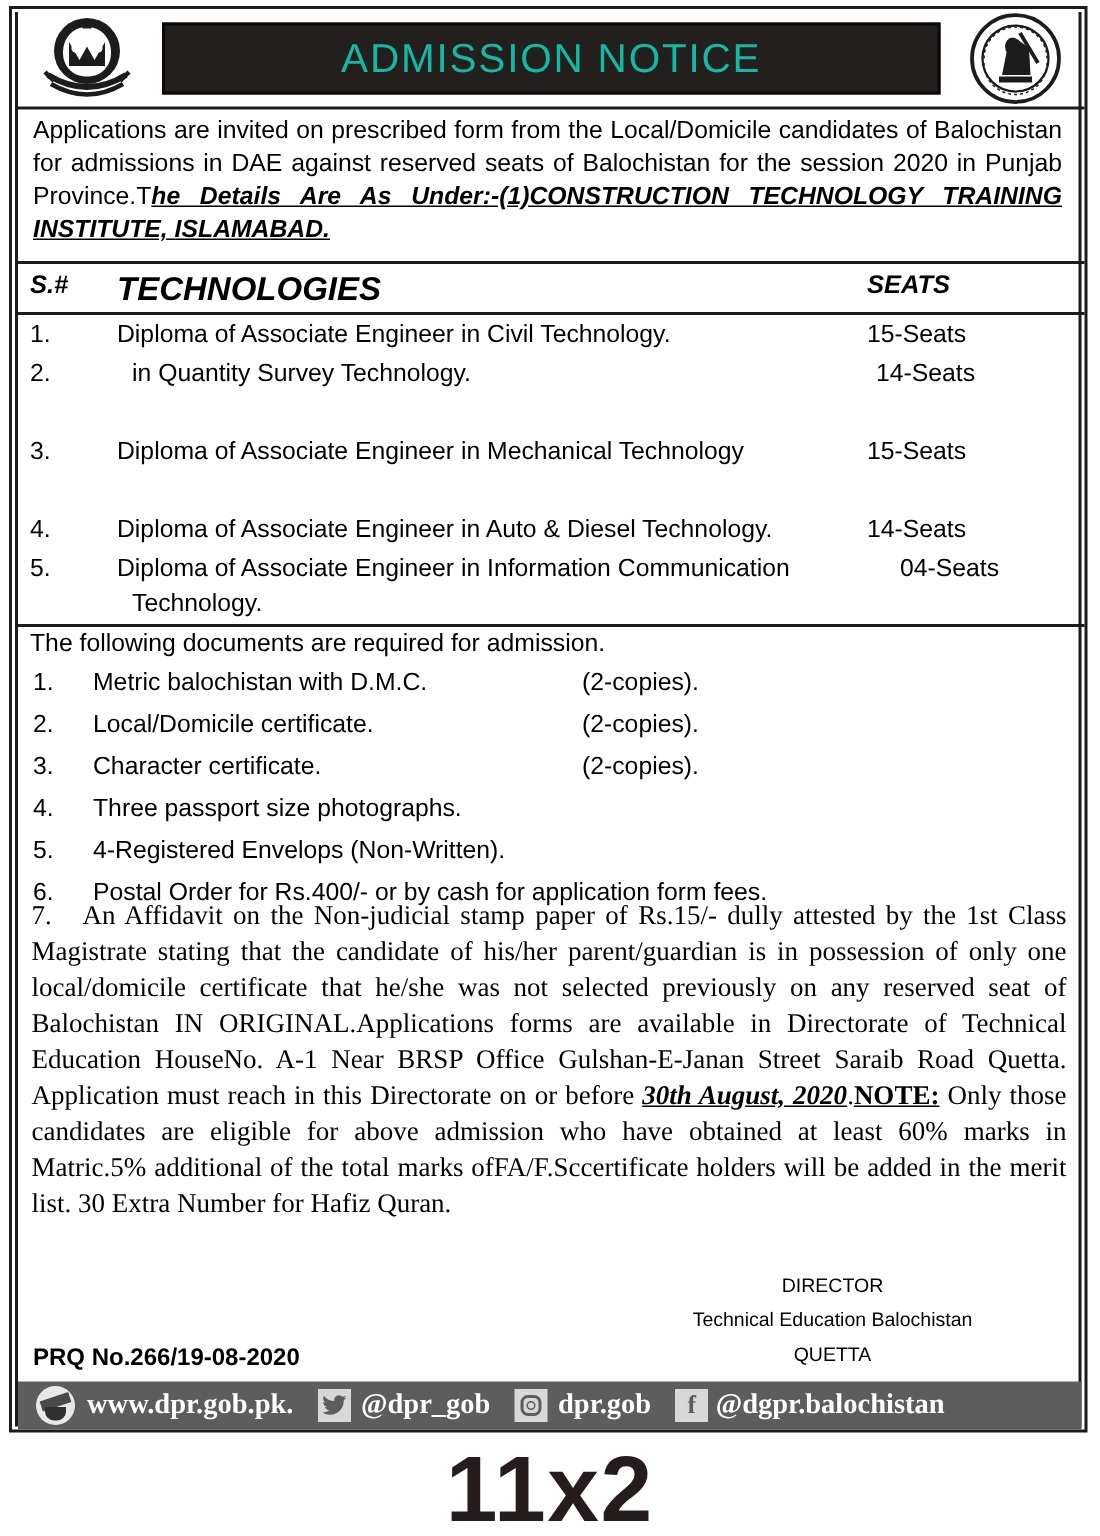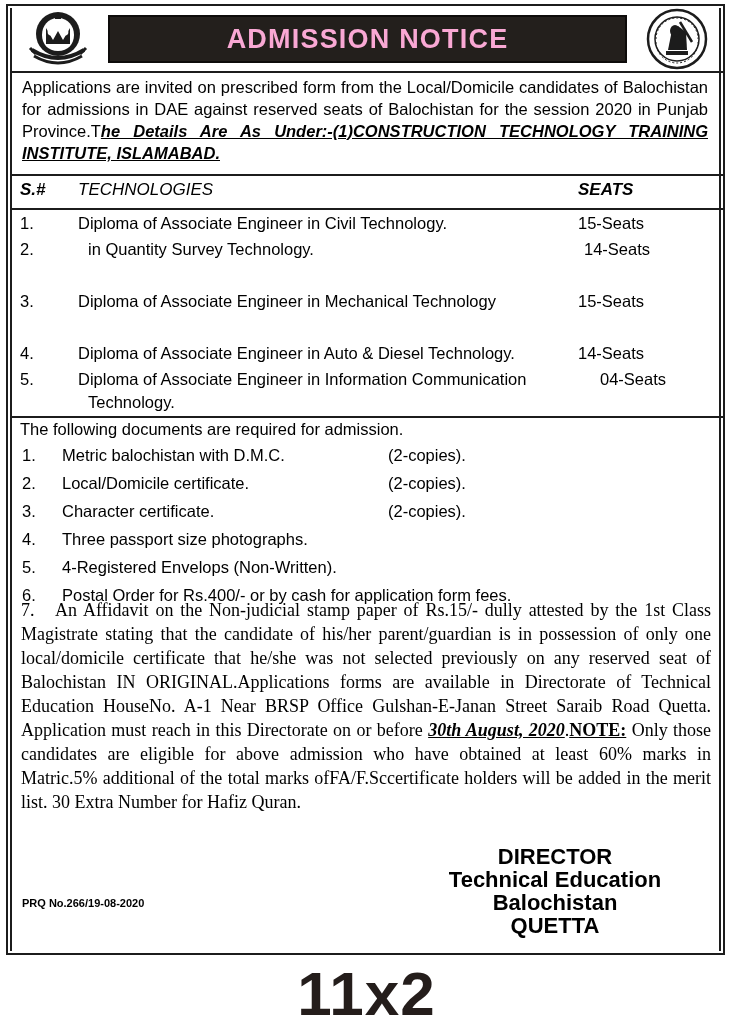--- a/index.html
+++ b/index.html
@@ -72,23 +72,23 @@
     width: 519px;
     height: 48px;
     background: #231f1c;
     border: 2px solid #0d0b0a;
     box-sizing: border-box;
     display: flex;
     align-items: center;
     justify-content: center;
   }
   .title-bar span {
-    color: #f9a8d4;
+    color: #14b8a6;
     font-size: 27px;
-    font-weight: bold;
+    font-weight: normal;
     letter-spacing: 1.2px;
     font-family: "Liberation Sans", sans-serif;
   }
   .hrule-thick {
     position: absolute;
     background: #1c1c1c;
   }
 
   
   .intro {
@@ -126,22 +126,22 @@
     left: 20px;
     top: 0;
     font-size: 17px;
     font-weight: bold;
     font-style: italic;
   }
   .th-tech {
     position: absolute;
     left: 78px;
     top: 0;
-    font-size: 17px;
-    font-weight: normal;
+    font-size: 22px;
+    font-weight: bold;
     font-style: italic;
     text-align: center;
   }
   .th-seats {
     position: absolute;
     left: 578px;
     top: 0;
     font-size: 17px;
     font-weight: bold;
     font-style: italic;
@@ -228,29 +228,29 @@
     text-decoration: underline;
   }
 
   
   .sig {
     position: absolute;
     left: 400px;
     top: 845px;
     width: 310px;
     text-align: center;
-    font-size: 22px;
-    font-weight: bold;
+    font-size: 13px;
+    font-weight: normal;
     line-height: 23px;
   }
   .prq {
     position: absolute;
     left: 22px;
     top: 897px;
-    font-size: 11px;
+    font-size: 16px;
     font-weight: bold;
   }
 
   
   .footer-bar {
     position: absolute;
     left: 12px;
     top: 921px;
     width: 709px;
     height: 32px;
@@ -489,16 +489,35 @@
   </div>
 
   <div class="sig">
     <div>DIRECTOR</div>
     <div>Technical Education Balochistan</div>
     <div>QUETTA</div>
   </div>
 
   <div class="prq">PRQ No.266/19-08-2020</div>
 
+  <div class="footer-bar">
+    <span class="fico fico-dpr"></span>
+    <span class="f-txt">www.dpr.gob.pk.</span>
+
+    <span class="fico fico-tw">
+      <svg width="16" height="14" viewBox="0 0 16 14" aria-hidden="true">
+        <path d="M16 1.7a6.3 6.3 0 0 1-1.9.5A3.3 3.3 0 0 0 15.5.4a6.6 6.6 0 0 1-2.1.8A3.3 3.3 0 0 0 7.8 4a9.3 9.3 0 0 1-6.8-3.4 3.3 3.3 0 0 0 1 4.4A3.2 3.2 0 0 1 .5 4.6a3.3 3.3 0 0 0 2.6 3.2 3.3 3.3 0 0 1-1.5.1 3.3 3.3 0 0 0 3.1 2.3A6.7 6.7 0 0 1 0 11.6a9.4 9.4 0 0 0 5 1.5c6 0 9.4-5.1 9.2-9.7A6.6 6.6 0 0 0 16 1.7z" fill="#5d5d5d"></path>
+      </svg>
+    </span>
+    <span class="f-txt">@dpr_gob</span>
+
+    <span class="fico fico-ig"></span>
+    <span class="f-txt">dpr.gob</span>
+
+    <span class="fico fico-fb">
+      <span>f</span>
+    </span>
+    <span class="f-txt">@dgpr.balochistan</span>
+  </div>
 
   <div class="size-label">11x2</div>
 
 </div>
 
 </body></html>

